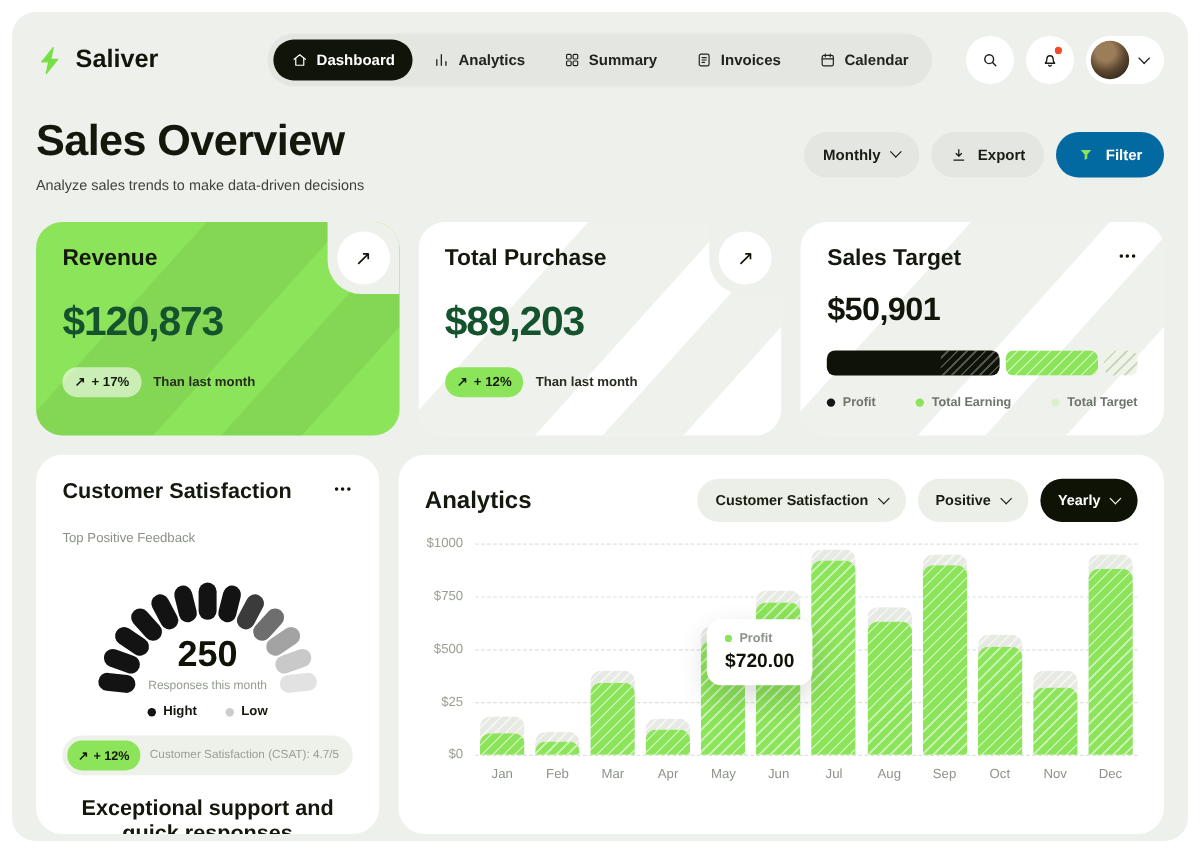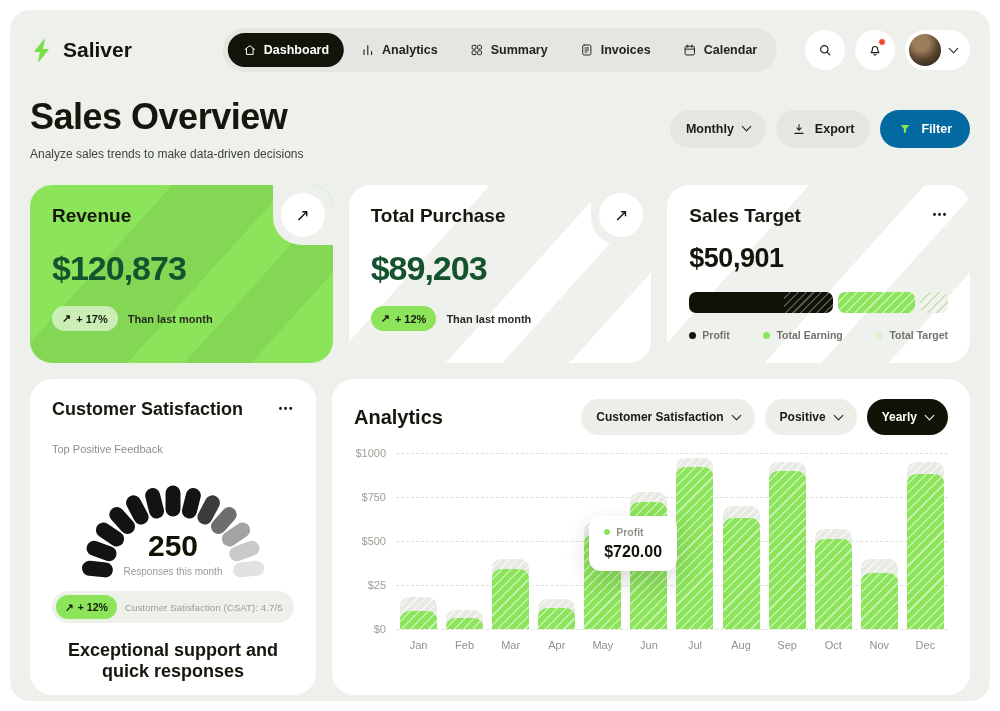--- a/index.html
+++ b/index.html
@@ -290,20 +290,30 @@
           <div class="gseg" style="transform: translate(-50%, -50%) rotate(28deg) translateY(-76px); background: rgb(59, 59, 59);"></div>
           <div class="gseg" style="transform: translate(-50%, -50%) rotate(42deg) translateY(-76px); background: rgb(110, 110, 110);"></div>
           <div class="gseg" style="transform: translate(-50%, -50%) rotate(56deg) translateY(-76px); background: rgb(163, 163, 163);"></div>
           <div class="gseg" style="transform: translate(-50%, -50%) rotate(70deg) translateY(-76px); background: rgb(201, 201, 201);"></div>
           <div class="gseg" style="transform: translate(-50%, -50%) rotate(84deg) translateY(-76px); background: rgb(226, 226, 226);"></div>
         </div>
       <div class="gnum">
         <div class="v">250</div>
         <div class="c">Responses this month</div>
       </div>
+      <div class="cslegend">
+        <span class="li">
+            <span class="dot" style="background:#141414"></span>
+            <span>Hight</span>
+          </span>
+        <span class="li">
+            <span class="dot" style="background:#cccccc"></span>
+            <span>Low</span>
+          </span>
+      </div>
       <div class="csatpill">
         <span class="badge2">
           <span>↗</span>
           <span>+ 12%</span>
         </span>
         <span class="t">Customer Satisfaction (CSAT): 4.7/5</span>
       </div>
       <div class="csfooter">Exceptional support and quick responses</div>
     </article>
 

